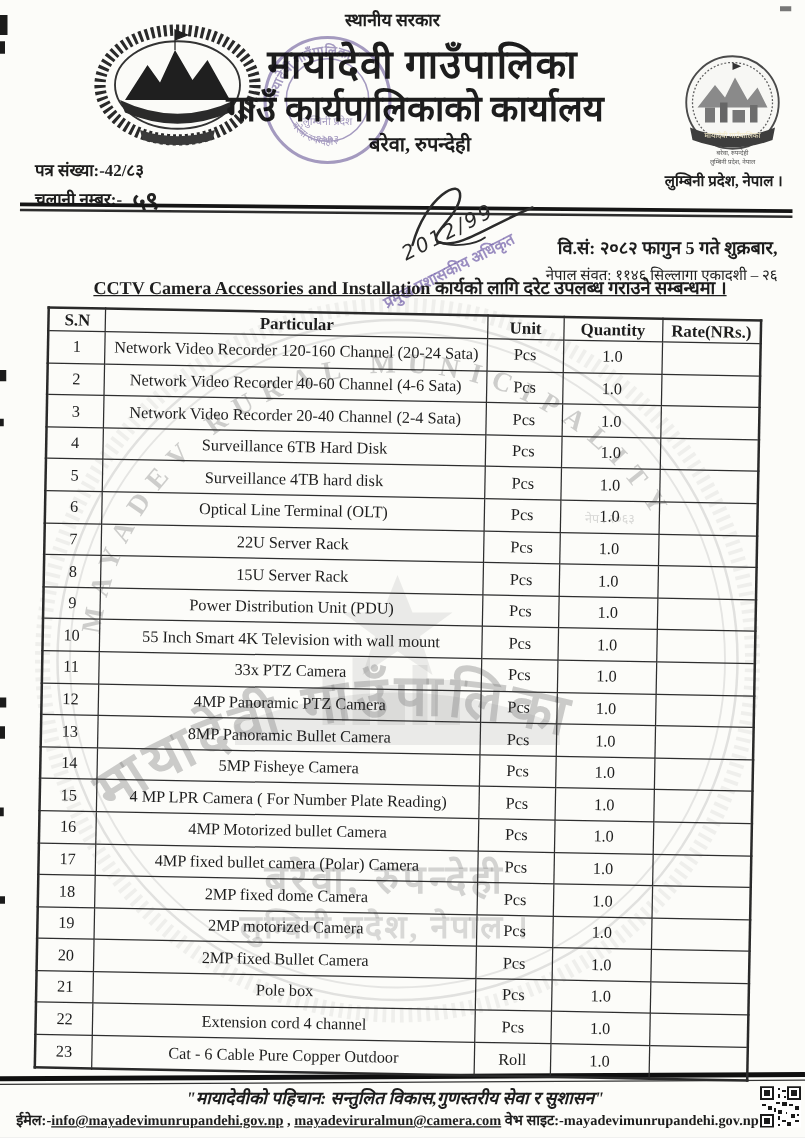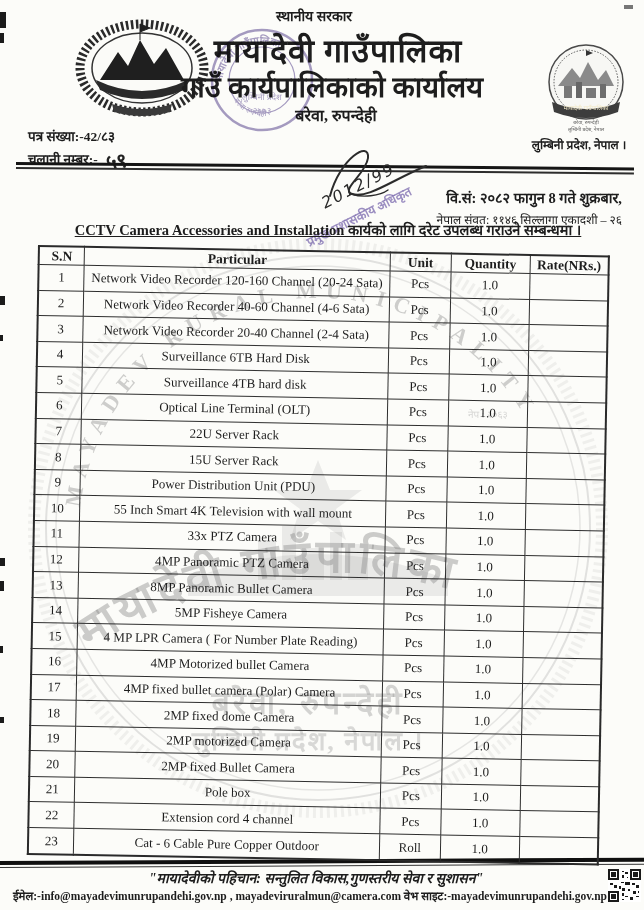--- a/index.html
+++ b/index.html
@@ -50,21 +50,21 @@
   td{font-size:13px;height:24.6px;line-height:1.05;}
   table{border:2px solid #2a2a2a;}
   .col-sn{width:42px;}.col-part{width:320px;}.col-unit{width:58px;}
   .col-qty{width:76px;}.col-rate{width:74px;}
 
   .rule-bottom{left:0px;top:861px;width:644px;transform:rotate(-0.3deg);transform-origin:left center;}
   .rule-bottom .r1{height:3.5px;background:#101010;}
   .rule-bottom .r2{height:1px;background:#333;margin-top:2px;}
   .slogan{top:868px;font-size:14px;font-weight:bold;font-style:italic;transform:translateX(-6px);}
   .contact{top:888px;font-size:11.5px;font-weight:bold;transform:translateX(-12px);}
-  .contact .u{}
+  .contact .u{text-decoration:underline;}
   .qr{left:608px;top:869px;width:33px;height:33px;}
 
   .mark{position:absolute;background:#1b1b1b;}
 </style>
 </head>
 <body>
 
 <div class="paper">
 
   <div class="mark" style="left:0;top:12px;width:6px;height:16px;"></div>
@@ -162,21 +162,21 @@
       <div class="r2"></div>
     </div>
 
   <svg class="abs" style="left:322px;top:138px;width:112px;height:66px;" viewBox="0 0 112 66">
     <path d="M 8,58 C 18,20 48,2 46,20 C 44,36 18,52 30,56 C 46,61 70,42 104,28" fill="none" stroke="#2b2b2b" stroke-width="2" stroke-linecap="round"></path>
     <path d="M 30,56 C 40,60 58,58 66,52" fill="none" stroke="#2b2b2b" stroke-width="1.4" stroke-linecap="round"></path>
   </svg>
   <div class="abs sig-num">2012/99</div>
   <div class="abs office-stamp">प्रमुख प्रशासकीय अधिकृत</div>
 
-  <div class="abs date-bs">वि.सं: २०८२ फागुन 8 गते शुक्रबार,</div>
+  <div class="abs date-bs">वि.सं: २०८२ फागुन 5 गते शुक्रबार,</div>
   <div class="abs date-ns">नेपाल संवत: ११४६ सिल्लागा एकादशी – २६</div>
 
   <div class="abs center-text subject"><span>CCTV Camera Accessories and Installation कार्यको लागि दरेट उपलब्ध गराउने सम्बन्धमा ।</span></div>
 
   <div class="abs items">
     <table>
       <thead>
         <tr>
           <th class="col-sn">S.N</th>
           <th class="col-part">Particular</th>

